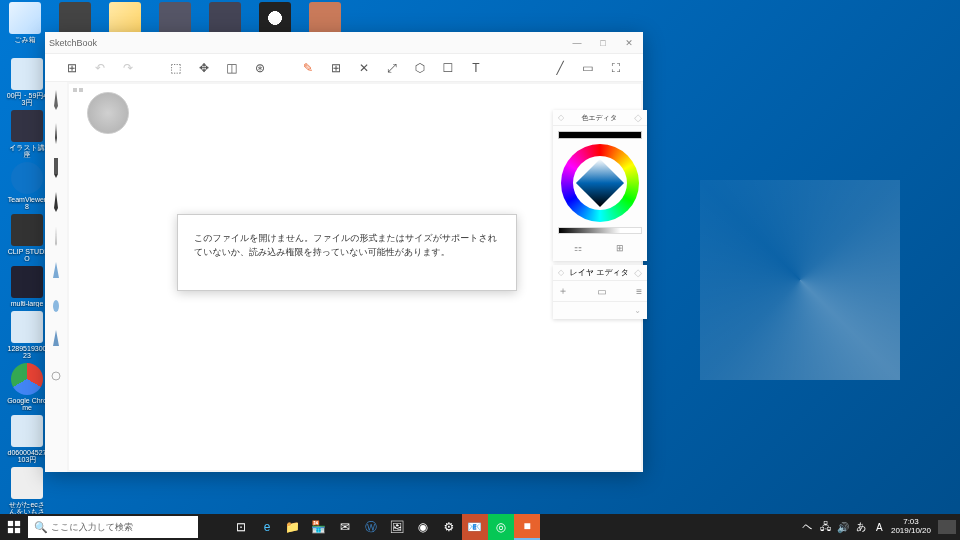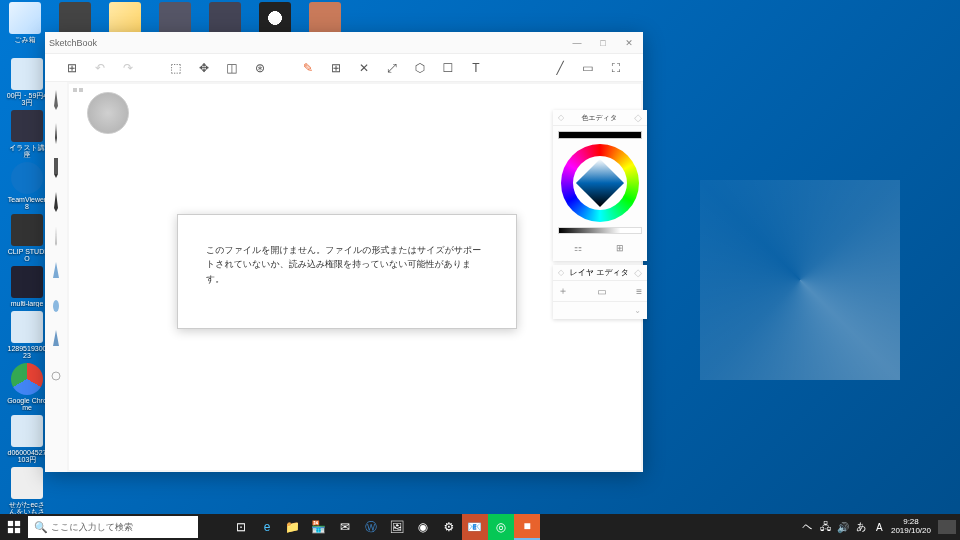--- a/index.html
+++ b/index.html
@@ -27,21 +27,21 @@
 .tb-sep{width:6px}
 .tb-spacer{flex:1}
 .app-body{flex:1;display:flex;background:#f5f5f5}
 .brush-tools{width:22px;background:#fafafa;display:flex;flex-direction:column;align-items:center;padding:6px 0;gap:10px}
 .brush-tool{width:12px;height:24px;display:flex;align-items:center;justify-content:center;font-size:14px}
 .brush-tool svg{width:12px;height:24px}
 .canvas-area{flex:1;background:#fff;margin:2px;position:relative}
 .canvas-header{position:absolute;top:4px;left:4px;width:10px;height:10px;display:flex;gap:2px}
 .canvas-dot{width:4px;height:4px;background:#ccc}
 .brush-preview{position:absolute;top:8px;left:18px;width:42px;height:42px;border-radius:50%;background:radial-gradient(circle,#d0d0d0 0%,#b8b8b8 70%,#999 100%);border:1px solid #ccc}
-.dialog{position:absolute;top:130px;left:108px;width:340px;background:#fff;border:1px solid #ccc;box-shadow:0 2px 10px rgba(0,0,0,.2);padding:28px}
+.dialog{position:absolute;top:130px;left:108px;width:340px;background:#fff;border:1px solid #ccc;box-shadow:0 2px 10px rgba(0,0,0,.2);padding:16px}
 .dialog-text{font-size:9px;color:#333;line-height:1.6;margin-bottom:14px}
 .dialog-btns{display:flex;justify-content:flex-end}
 .dialog-btn{background:#e8622c;color:#fff;border:none;padding:4px 16px;font-size:9px;cursor:pointer}
 .side-panels{position:absolute;top:110px;left:553px;width:94px;display:flex;flex-direction:column;gap:4px}
 .panel{background:#fdfdfd;box-shadow:0 1px 4px rgba(0,0,0,.15);font-size:8px}
 .panel-header{height:16px;display:flex;align-items:center;justify-content:space-between;padding:0 5px;border-bottom:1px solid #eee}
 .panel-title{font-size:7px;color:#444}
 .panel-chev{color:#ccc;font-size:8px}
 .panel-dots{color:#ccc;font-size:10px;cursor:pointer}
 .color-editor{padding:5px}
@@ -276,18 +276,18 @@
     <div class="task-icon" style="background:#06c755">◎</div>
     <div class="task-icon active" style="background:#e8622c">■</div>
   </div>
   <div class="tray">
     <span class="tray-icon">ヘ</span>
     <span class="tray-icon">🖧</span>
     <span class="tray-icon">🔊</span>
     <span class="tray-icon">あ</span>
     <span class="tray-icon">A</span>
     <div class="tray-clock">
-      <div>9:28</div>
+      <div>7:03</div>
       <div>2019/10/20</div>
     </div>
     <div class="tray-notif"></div>
   </div>
 </div>
 
 </body></html>

